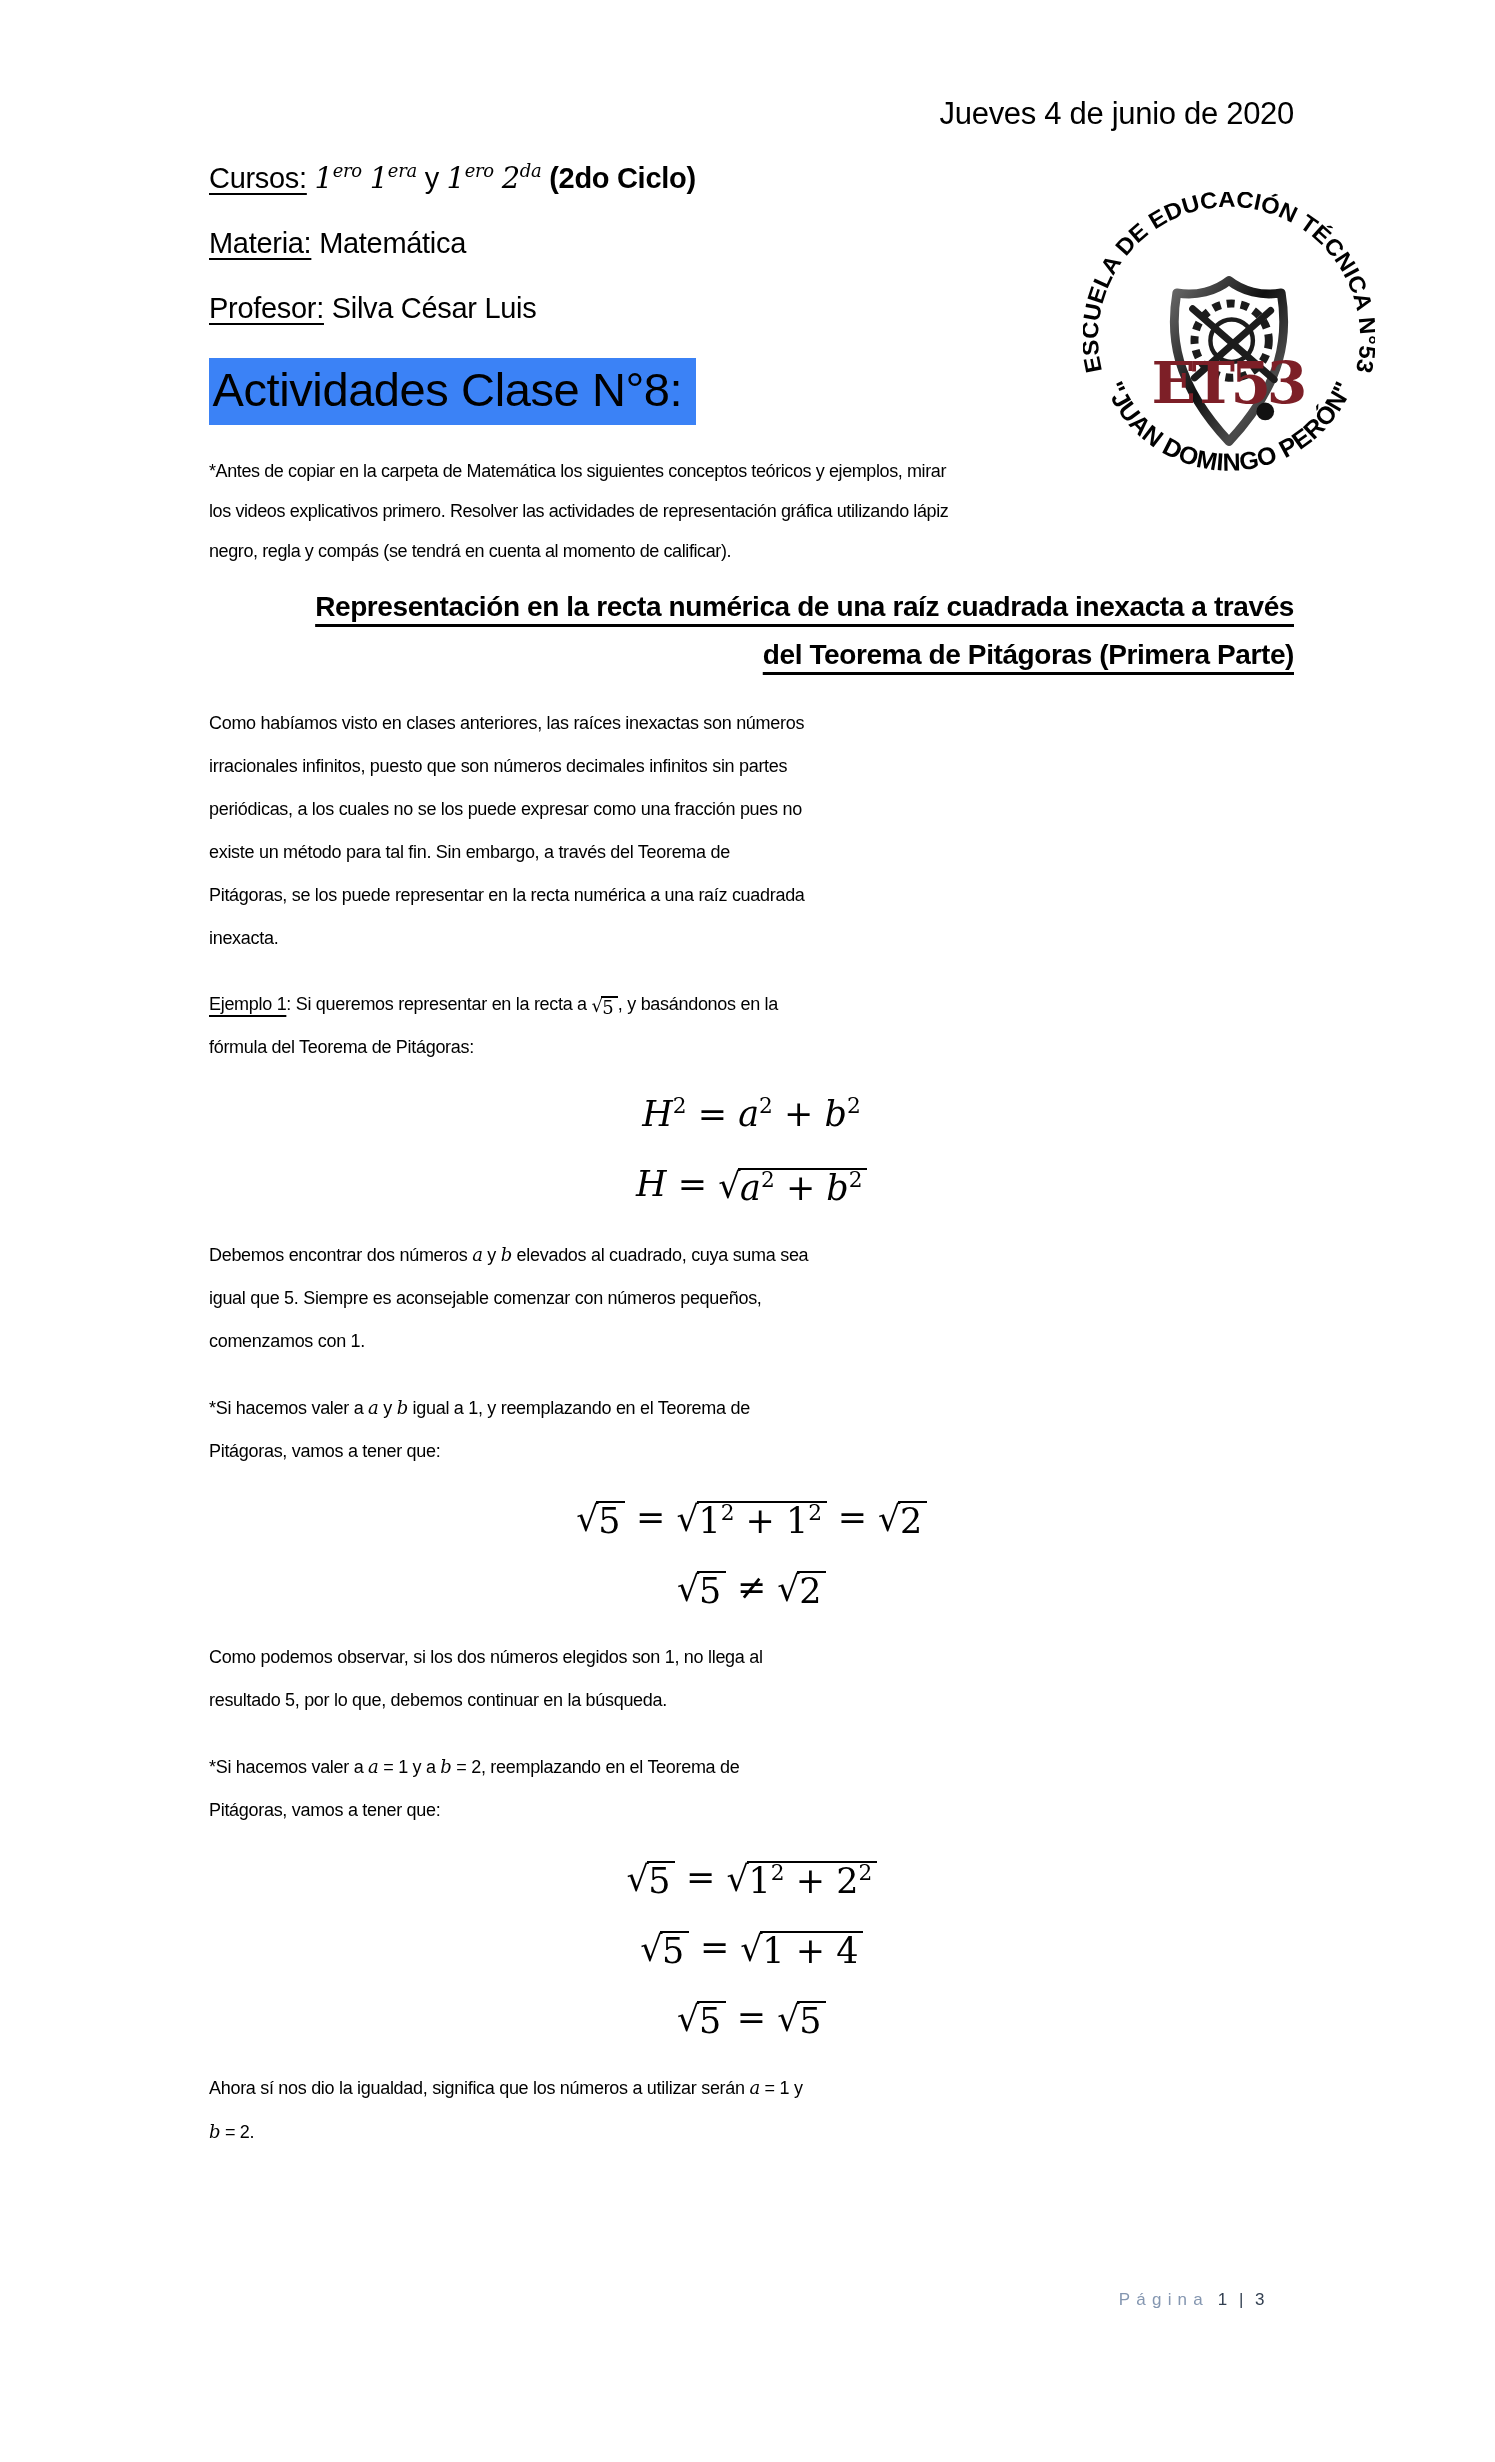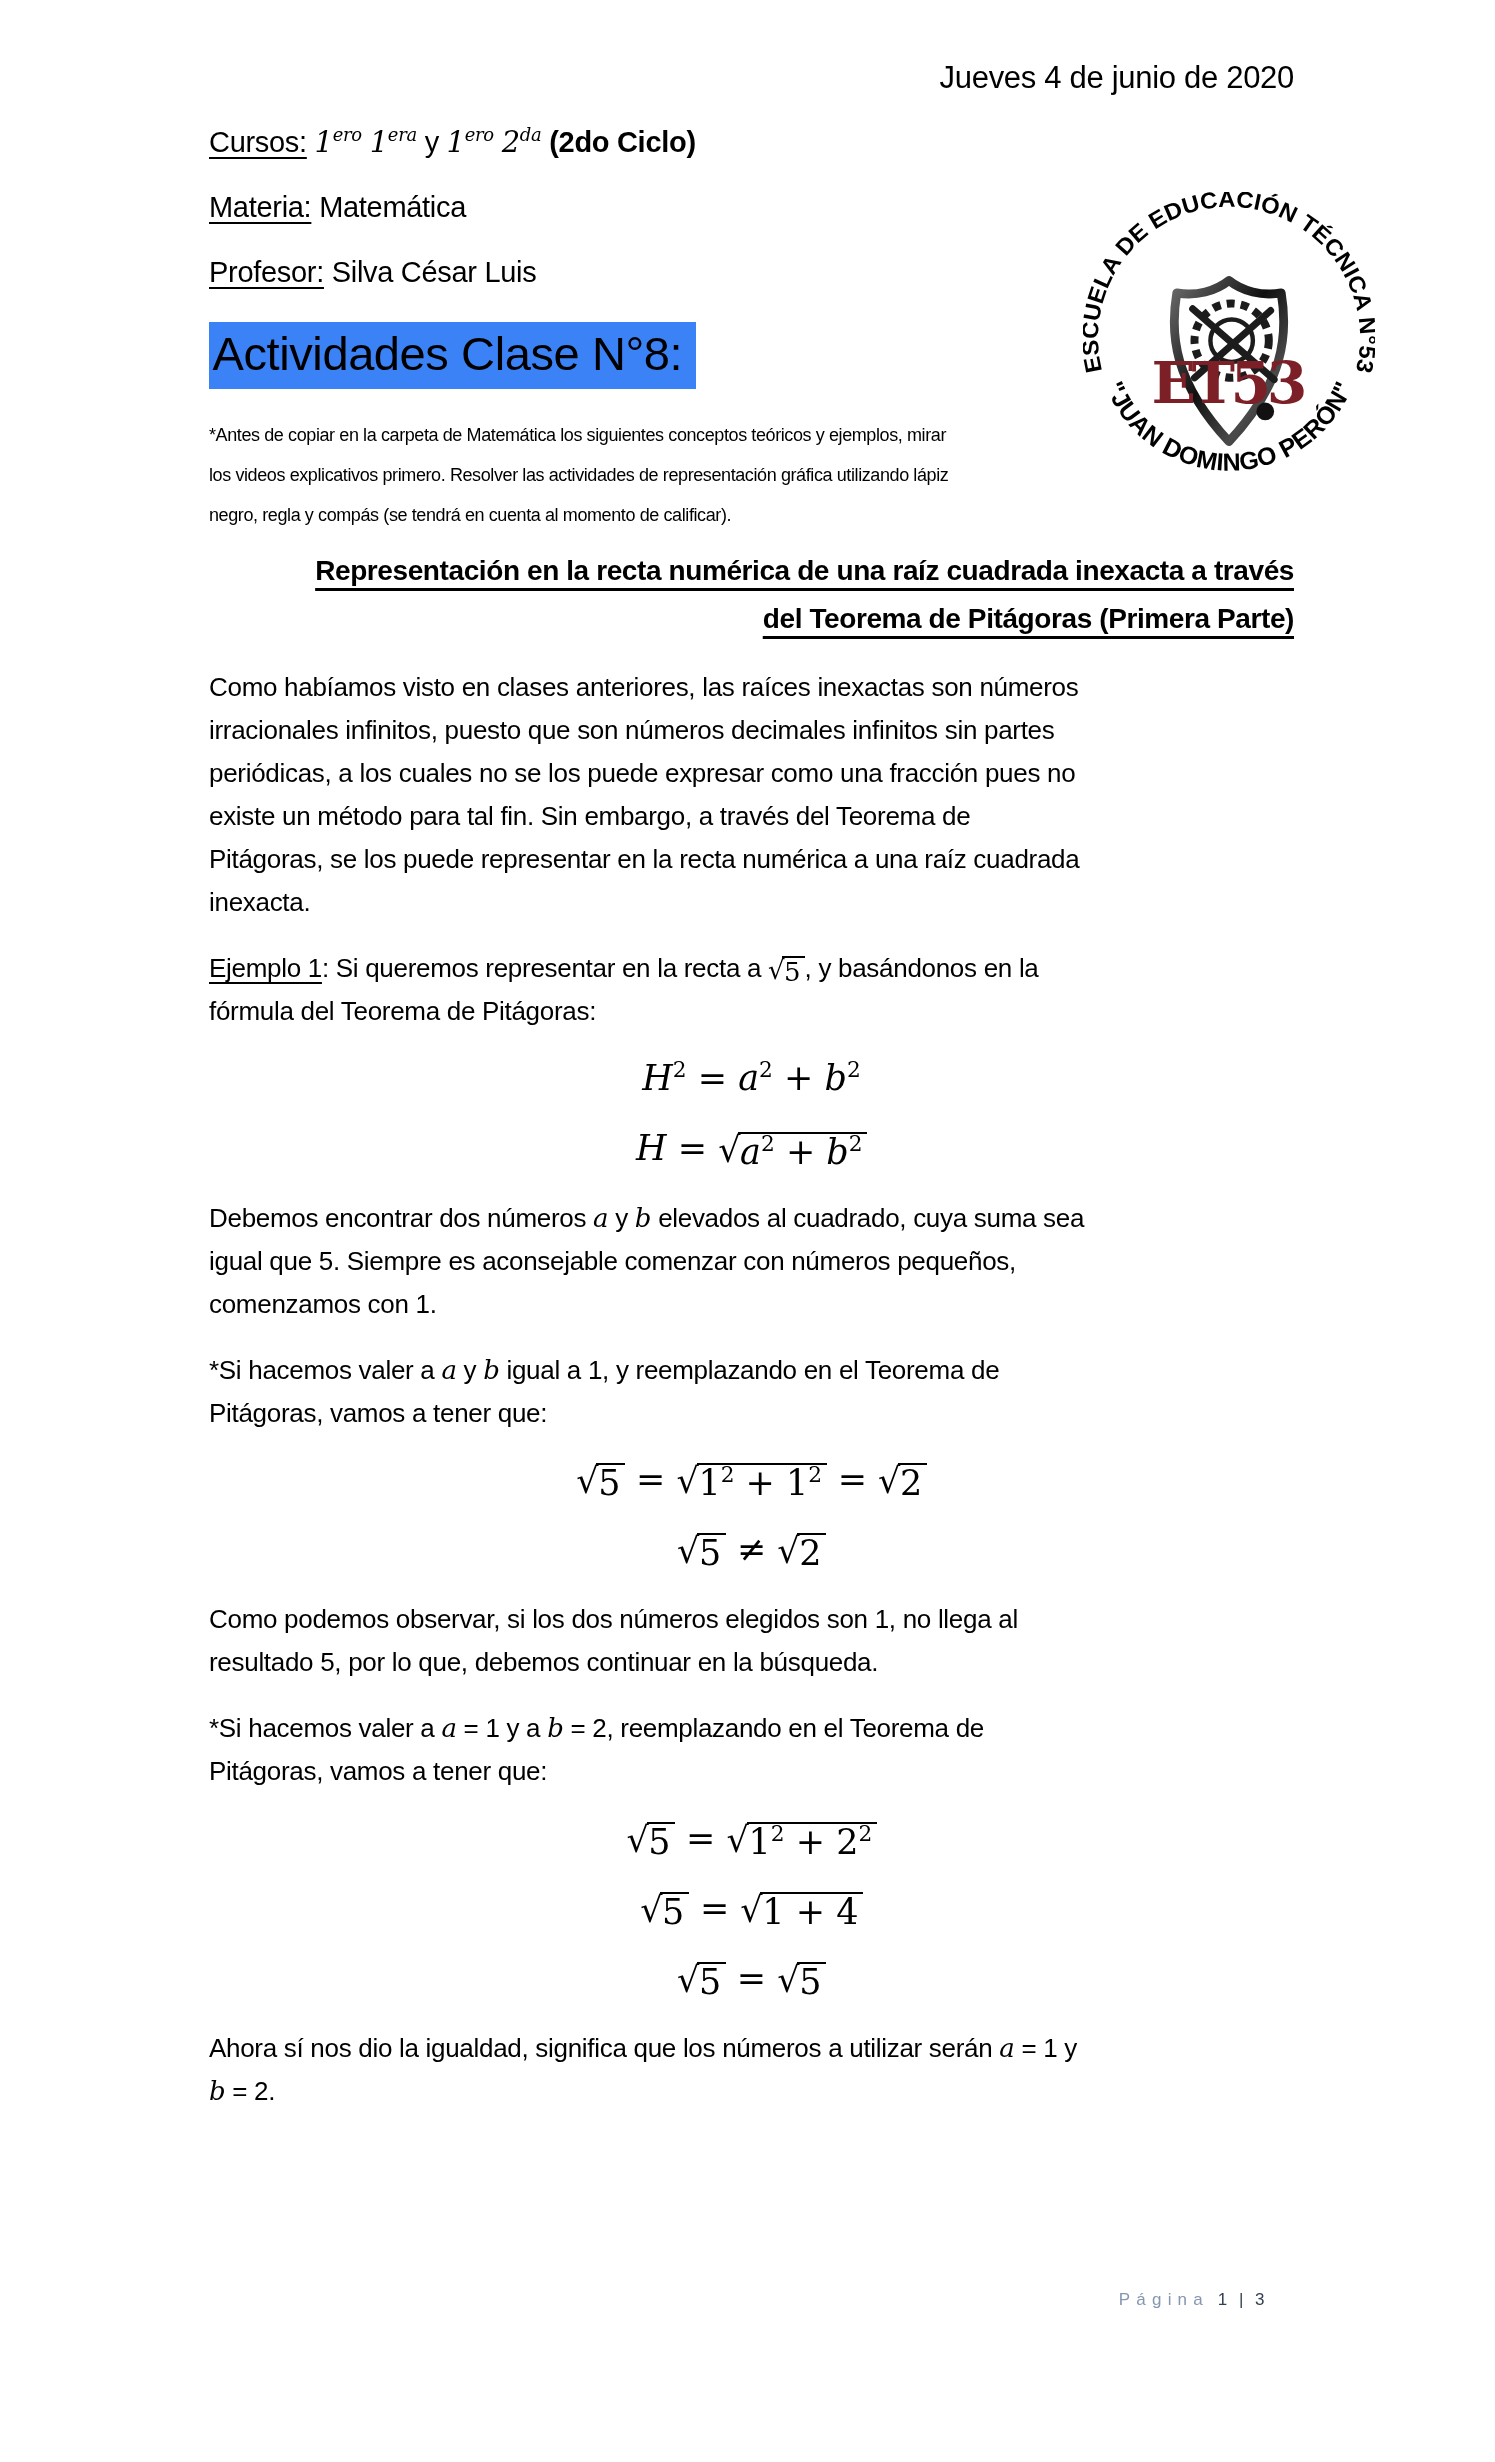--- a/index.html
+++ b/index.html
@@ -1,21 +1,21 @@
 <!DOCTYPE html>
 <html lang="es" style="font-size:14px"><head>
 <meta charset="utf-8">
 <style>
   html,body{margin:0;padding:0;background:#e8e8e8;}
   .page{
     position:relative;
     width:1495px;height:2462px;
     background:#ffffff;
     box-sizing:border-box;
-    padding:58px 201px 0 209px;
+    padding:94px 201px 0 209px;
     font-family:"Liberation Sans",sans-serif;
     color:#000;
     overflow:hidden;
   }
   .date{
     text-align:right;
     font-size:31px;line-height:39px;
     letter-spacing:-0.3px;
   }
   .meta{
@@ -58,21 +58,21 @@
     font-size:28px;line-height:48px;
     font-weight:bold;
     text-align:right;
     letter-spacing:-0.4px;
     text-decoration:underline;
     text-decoration-thickness:2.6px;
     text-underline-offset:8px;
     white-space:nowrap;
   }
   .para{
-    font-size:26px;line-height:43px;
+    font-size:18px;line-height:43px;
     letter-spacing:-0.3px;
     margin:23px 0 0;
     white-space:nowrap;
   }
   .formula{
     font-family:"DejaVu Serif",serif;
     font-size:35px;line-height:51px;
     text-align:center;
     margin:19.3px 0 0;
     white-space:nowrap;

